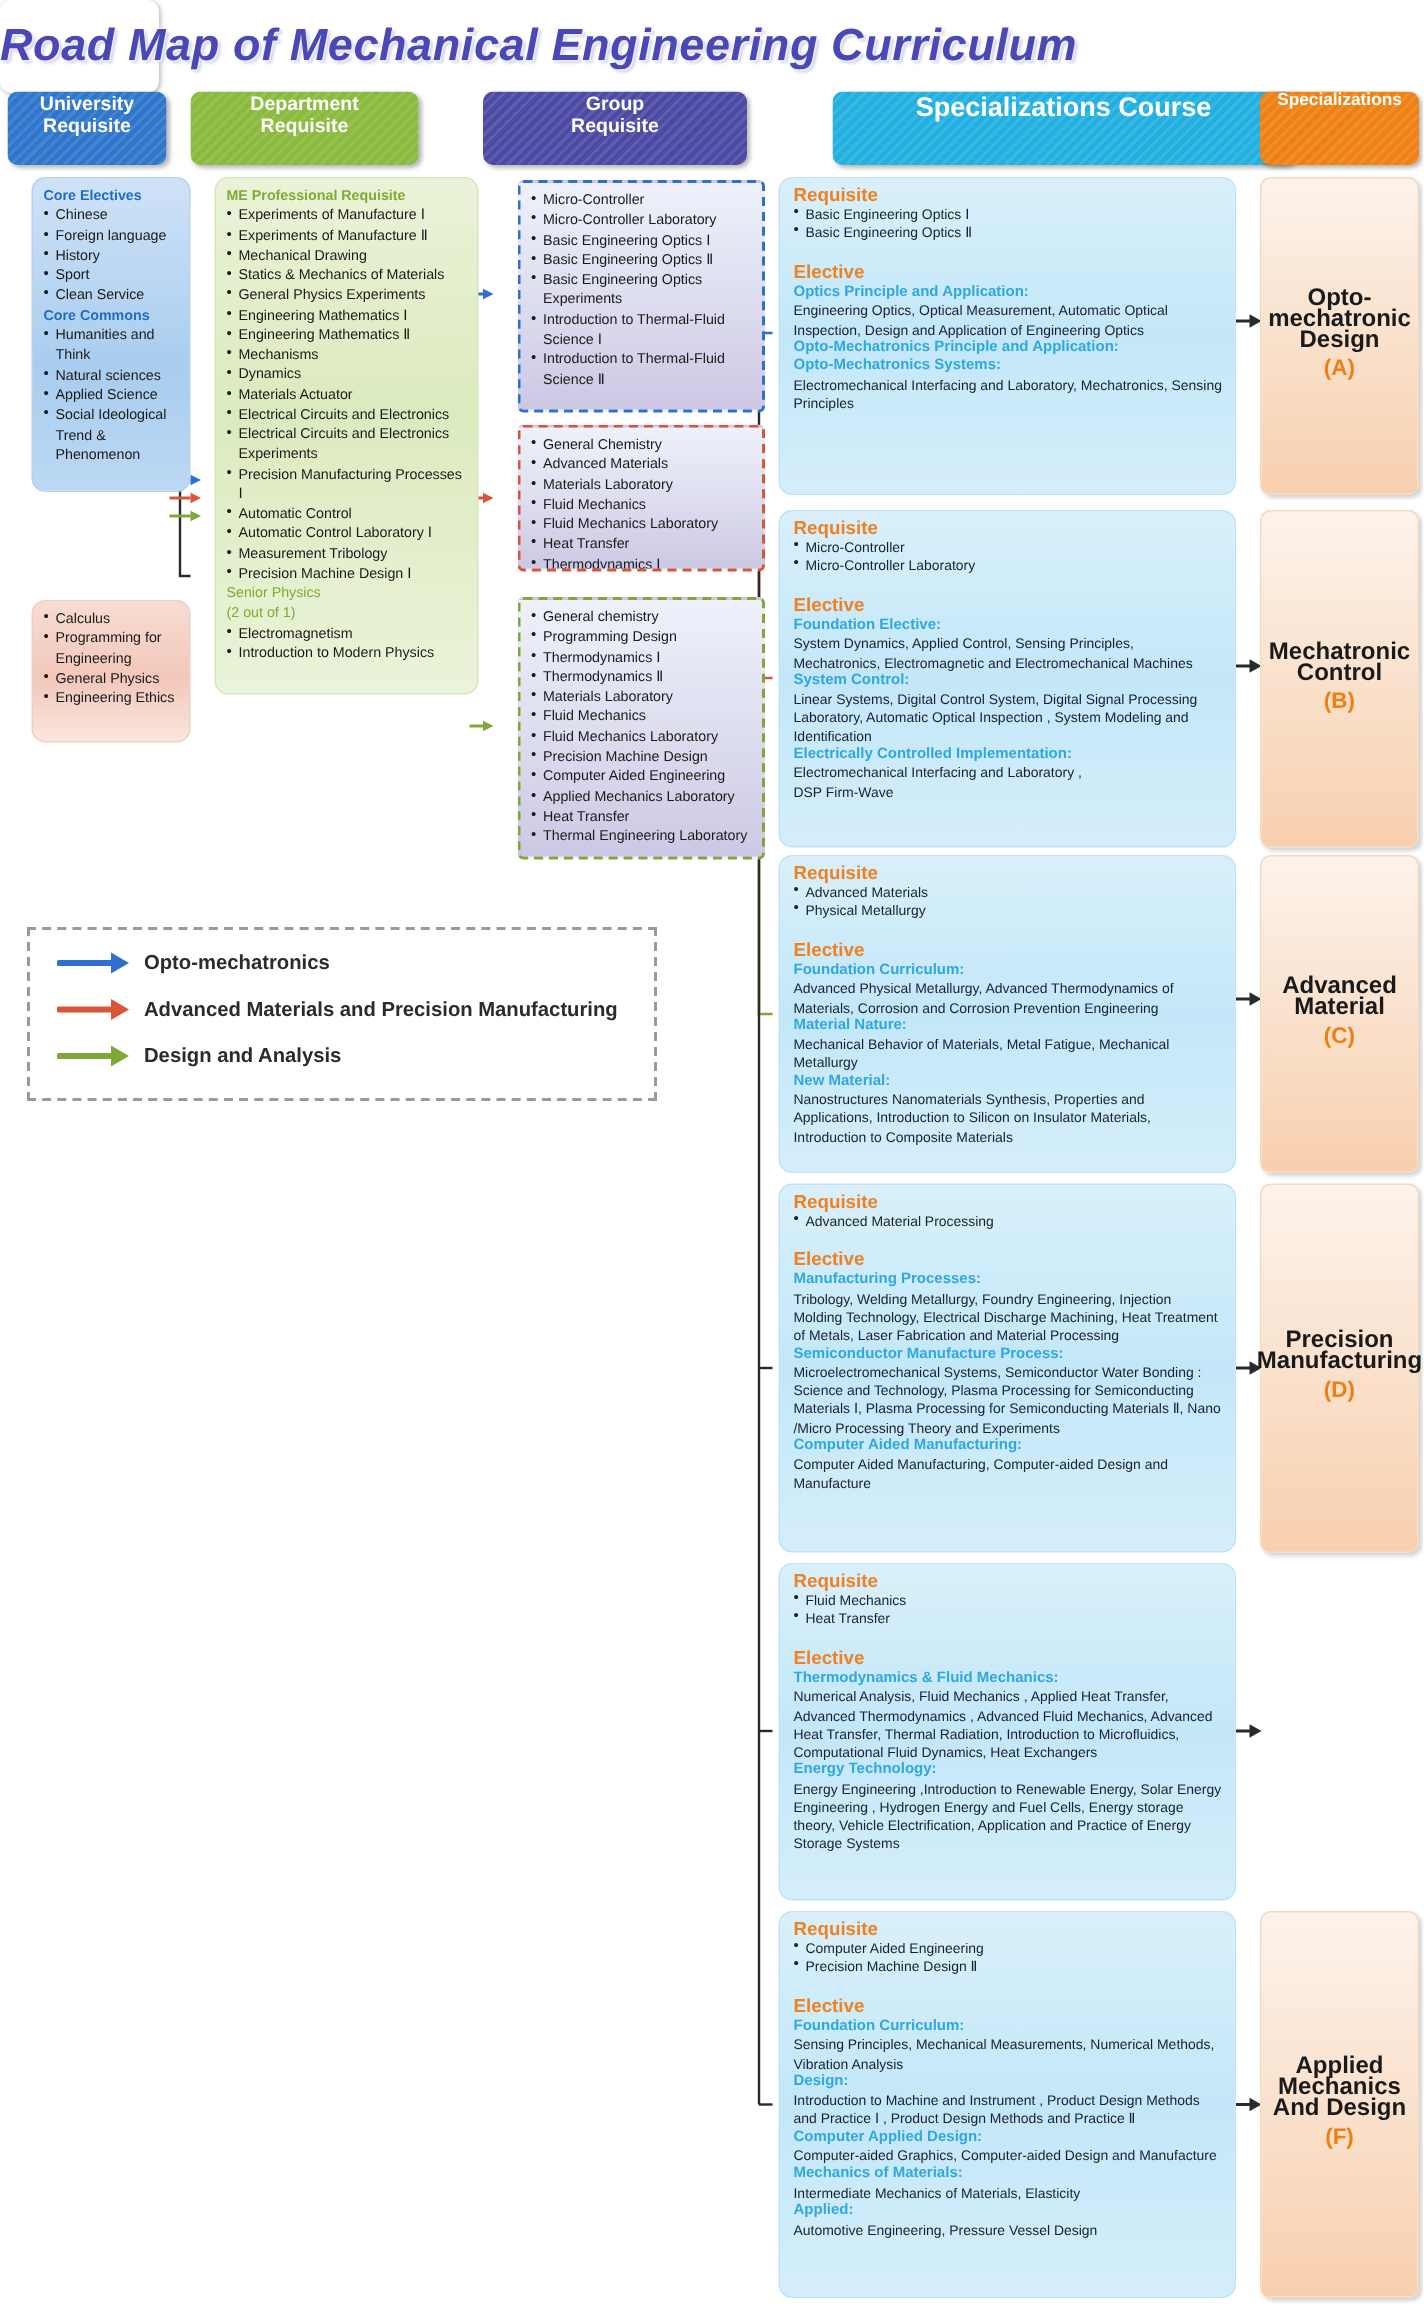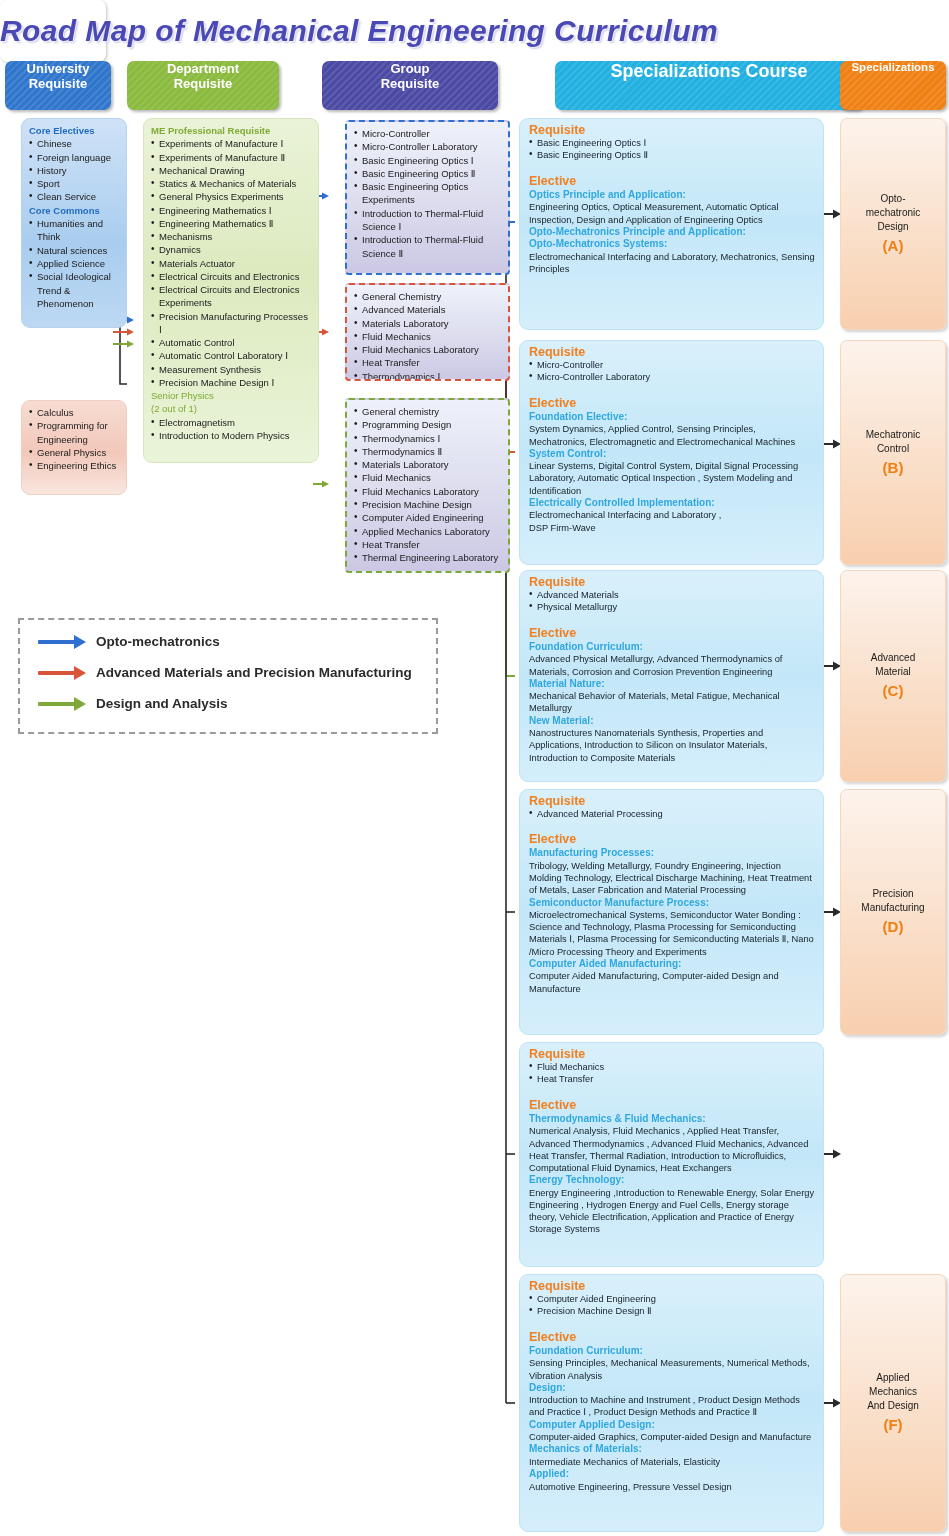--- a/index.html
+++ b/index.html
@@ -136,21 +136,21 @@
   
   .spz {
     position:absolute; left:840px; width:106px;
     border-radius:7px;
     background: linear-gradient(180deg,#fdf3ec 0%, #fae3d0 45%, #f8cfae 100%);
     border:1px solid #f4d7bf;
     box-shadow: 2px 2px 3px rgba(0,0,0,.18);
     display:flex; flex-direction:column; align-items:center; justify-content:center;
     text-align:center;
   }
-  .spz .nm { font-size:10px; font-weight:normal; color:#1a1a1a; line-height:14px; }
+  .spz .nm { font-size:16px; font-weight:bold; color:#1a1a1a; line-height:14px; }
   .spz .lt { font-size:15px; font-weight:bold; color:#ef7f12; line-height:20px; margin-top:2px; }
   #spz-a { top:118px; height:212px; }
   #spz-b { top:340px; height:225px; }
   #spz-c { top:570px; height:212px; }
   #spz-d { top:789px; height:246px; }
   #spz-e { top:1042px; height:225px; }
   #spz-f { top:1274px; height:258px; }
 
   
   #legend {
@@ -284,21 +284,21 @@
         <li>Engineering Mathematics Ⅰ</li>
         <li>Engineering Mathematics Ⅱ</li>
         <li>Mechanisms</li>
         <li>Dynamics</li>
         <li>Materials  Actuator</li>
         <li>Electrical  Circuits and Electronics</li>
         <li>Electrical Circuits and Electronics Experiments</li>
         <li>Precision Manufacturing Processes Ⅰ</li>
         <li>Automatic Control</li>
         <li>Automatic Control Laboratory Ⅰ</li>
-        <li>Measurement Synthesis</li>
+        <li>Measurement Tribology</li>
         <li>Precision Machine Design Ⅰ</li>
       </ul>
     <div class="sub">Senior Physics</div>
     <div class="sub">(2 out of 1)</div>
     <ul>
         <li>Electromagnetism</li>
         <li>Introduction to Modern Physics</li>
       </ul>
   </div>
 

